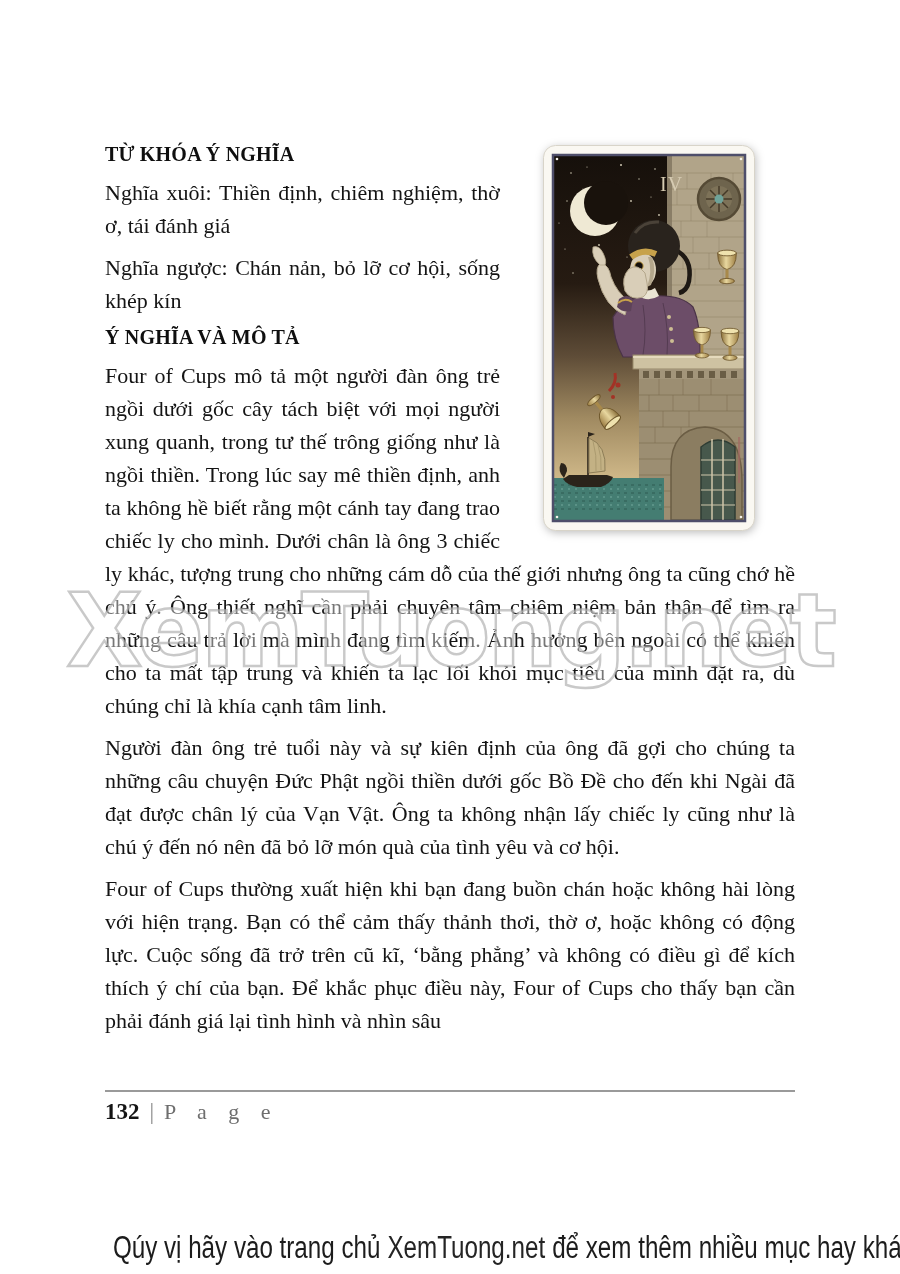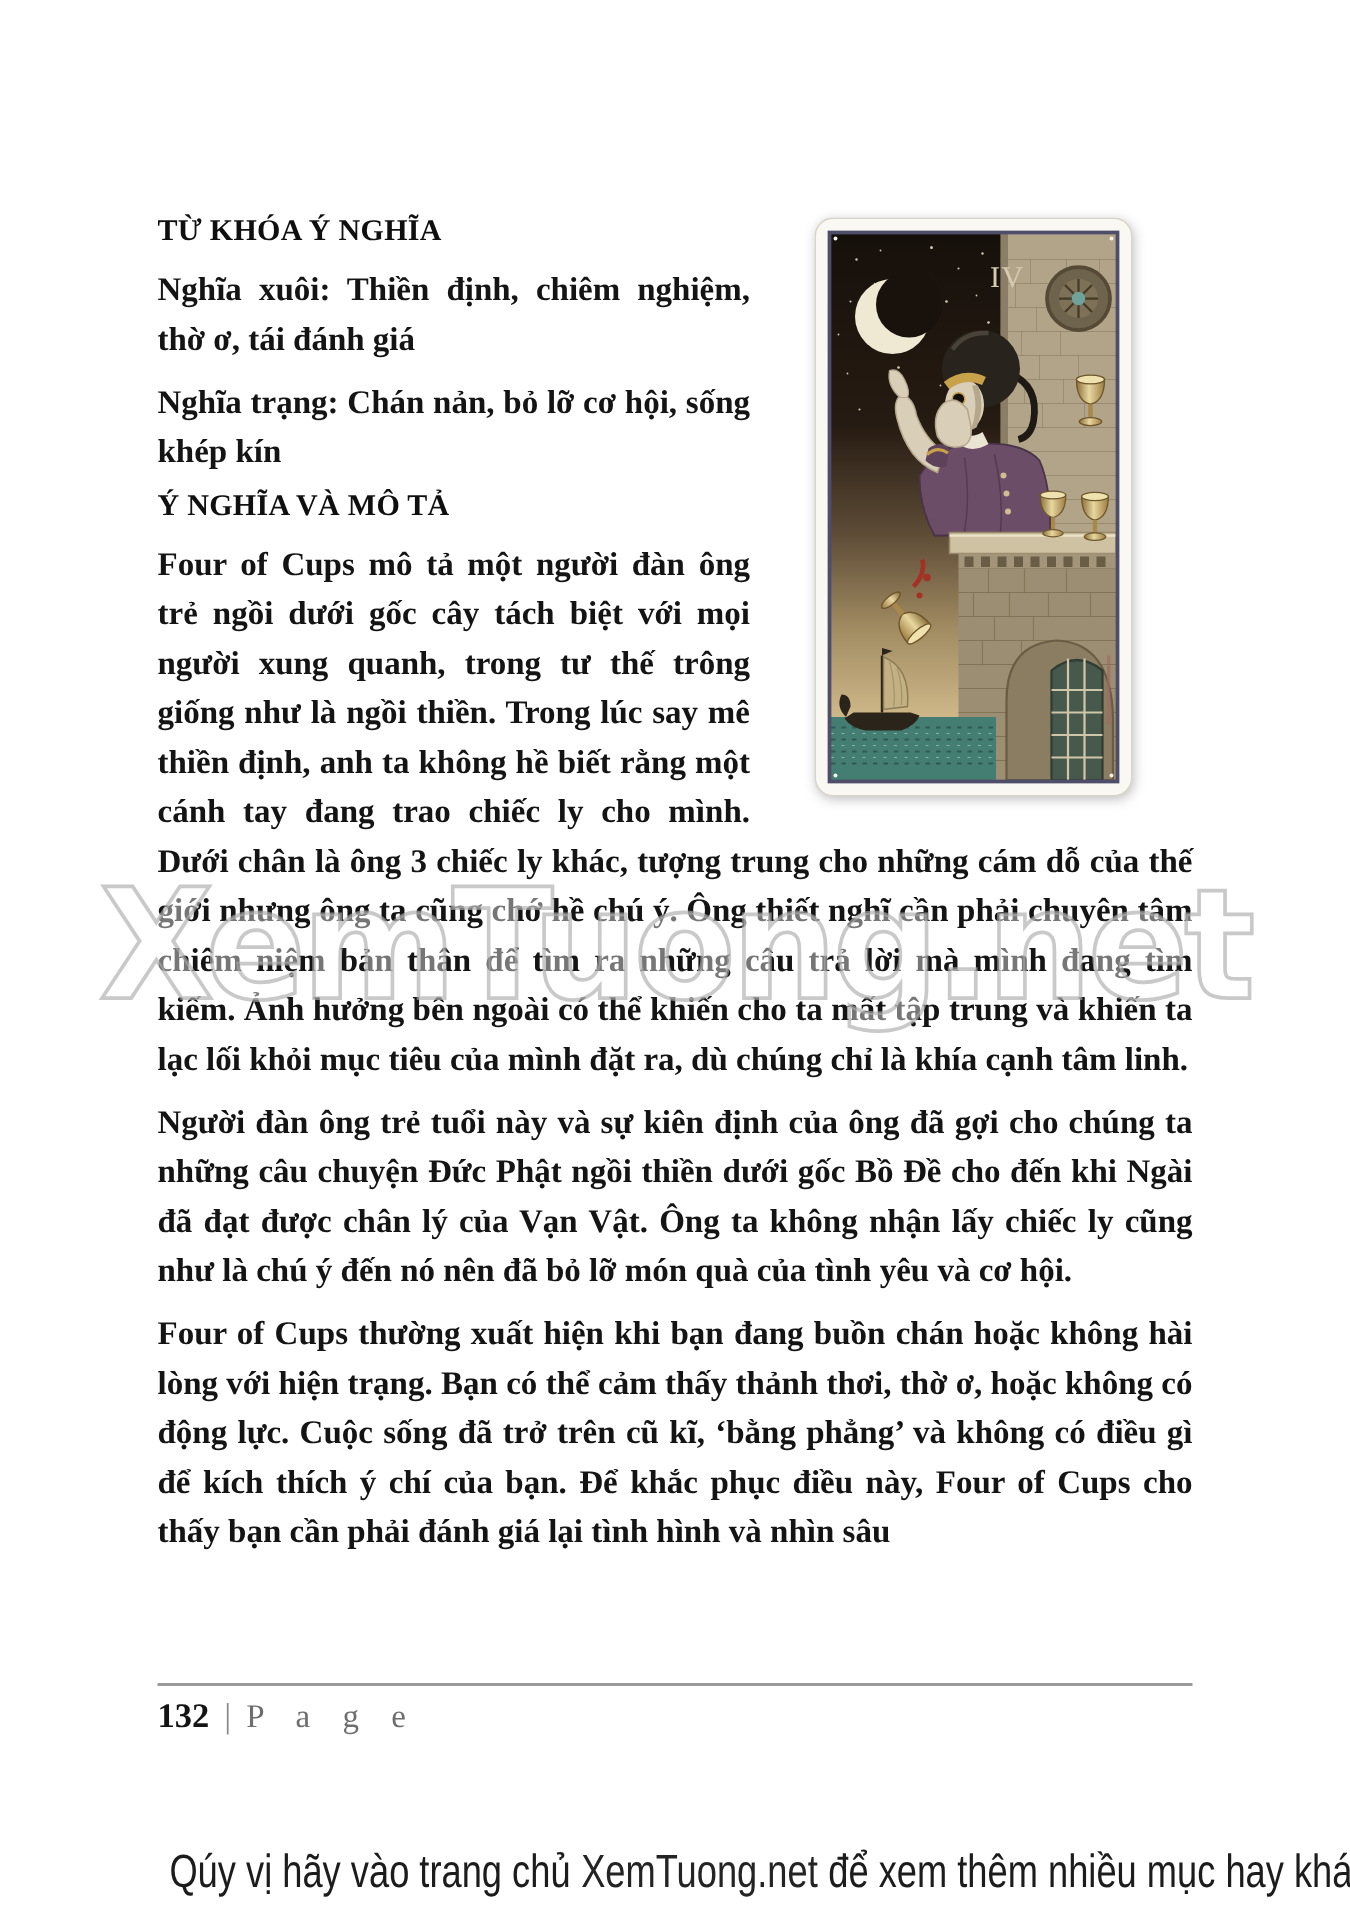--- a/index.html
+++ b/index.html
@@ -12,41 +12,40 @@
     color:#141414; z-index:1;
   }
   .sec-heading {
     font-size:20px; font-weight:700; color:#0f0f0f;
     margin:8px 0 10px; letter-spacing:.2px;
   }
   .sec-heading.first { margin-top:0; }
   .body-para {
     font-size:22px; line-height:33px; text-align:justify;
     margin:0 0 9px 0;
-    font-weight:bold;
   }
   .tarot-card {
     float:right; width:212px; height:386px;
     margin:2px 40px 20px 22px;
     padding-left:21px;
   }
   .tarot-card svg { display:block; filter:drop-shadow(1px 2px 4px rgba(0,0,0,.25)); }
 
   .watermark {
     position:absolute; top:576px; left:450px; z-index:6;
     transform:translateX(-50%) scaleX(.97);
     white-space:nowrap; pointer-events:none;
     font-family:"DejaVu Sans",sans-serif; font-weight:700;
     font-size:102px; letter-spacing:-3px; line-height:110px;
     color:rgba(255,255,255,.42);
     -webkit-text-stroke:2.5px rgba(172,172,172,.65);
   }
 
   .page-footer {
-    position:absolute; left:0; top:1122px; width:768px; height:70px;
+    position:absolute; left:0; top:1090px; width:768px; height:70px;
     background:#ffffff; z-index:4;
   }
   .footer-rule {
     margin-left:105px; width:690px; height:0;
     border-top:2px solid #9a9a9a;
   }
   .footer-text {
     margin:7px 0 0 105px; font-size:23px; color:#6e6e6e;
     font-family:"Liberation Serif","DejaVu Serif",serif;
   }
@@ -230,21 +229,21 @@
           <circle cx="198" cy="14" r="1.3" fill="#f5f2ea"></circle>
         <circle cx="14" cy="372" r="1.3" fill="#f5f2ea"></circle>
           <circle cx="198" cy="372" r="1.3" fill="#f5f2ea"></circle>
 
         <text x="117" y="46" font-family="Liberation Serif, DejaVu Serif, serif" font-size="20" letter-spacing="1" fill="#d6cbb2">IV</text>
       </svg>
     </div>
 
     <h2 class="sec-heading first">TỪ KHÓA Ý NGHĨA</h2>
     <p class="body-para">Nghĩa xuôi: Thiền định, chiêm nghiệm, thờ ơ, tái đánh giá</p>
-    <p class="body-para">Nghĩa trạng: Chán nản, bỏ lỡ cơ hội, sống khép kín</p>
+    <p class="body-para">Nghĩa ngược: Chán nản, bỏ lỡ cơ hội, sống khép kín</p>
 
     <h2 class="sec-heading">Ý NGHĨA VÀ MÔ TẢ</h2>
     <p class="body-para">Four of Cups mô tả một người đàn ông trẻ ngồi dưới gốc cây tách biệt với mọi người xung quanh, trong tư thế trông giống như là ngồi thiền. Trong lúc say mê thiền định, anh ta không hề biết rằng một cánh tay đang trao chiếc ly cho mình. Dưới chân là ông 3 chiếc ly khác, tượng trung cho những cám dỗ của thế giới nhưng ông ta cũng chớ hề chú ý. Ông thiết nghĩ cần phải chuyên tâm chiêm niệm bản thân để tìm ra những câu trả lời mà mình đang tìm kiếm. Ảnh hưởng bên ngoài có thể khiến cho ta mất tập trung và khiến ta lạc lối khỏi mục tiêu của mình đặt ra, dù chúng chỉ là khía cạnh tâm linh.</p>
     <p class="body-para">Người đàn ông trẻ tuổi này và sự kiên định của ông đã gợi cho chúng ta những câu chuyện Đức Phật ngồi thiền dưới gốc Bồ Đề cho đến khi Ngài đã đạt được chân lý của Vạn Vật. Ông ta không nhận lấy chiếc ly cũng như là chú ý đến nó nên đã bỏ lỡ món quà của tình yêu và cơ hội.</p>
 
     <p class="body-para">Four of Cups thường xuất hiện khi bạn đang buồn chán hoặc không hài lòng với hiện trạng. Bạn có thể cảm thấy thảnh thơi, thờ ơ, hoặc không có động lực. Cuộc sống đã trở trên cũ kĩ, ‘bằng phẳng’ và không có điều gì để kích thích ý chí của bạn. Để khắc phục điều này, Four of Cups cho thấy bạn cần phải đánh giá lại tình hình và nhìn sâu</p>
   </div>
 
   <div class="watermark">XemTuong.net</div>
 

